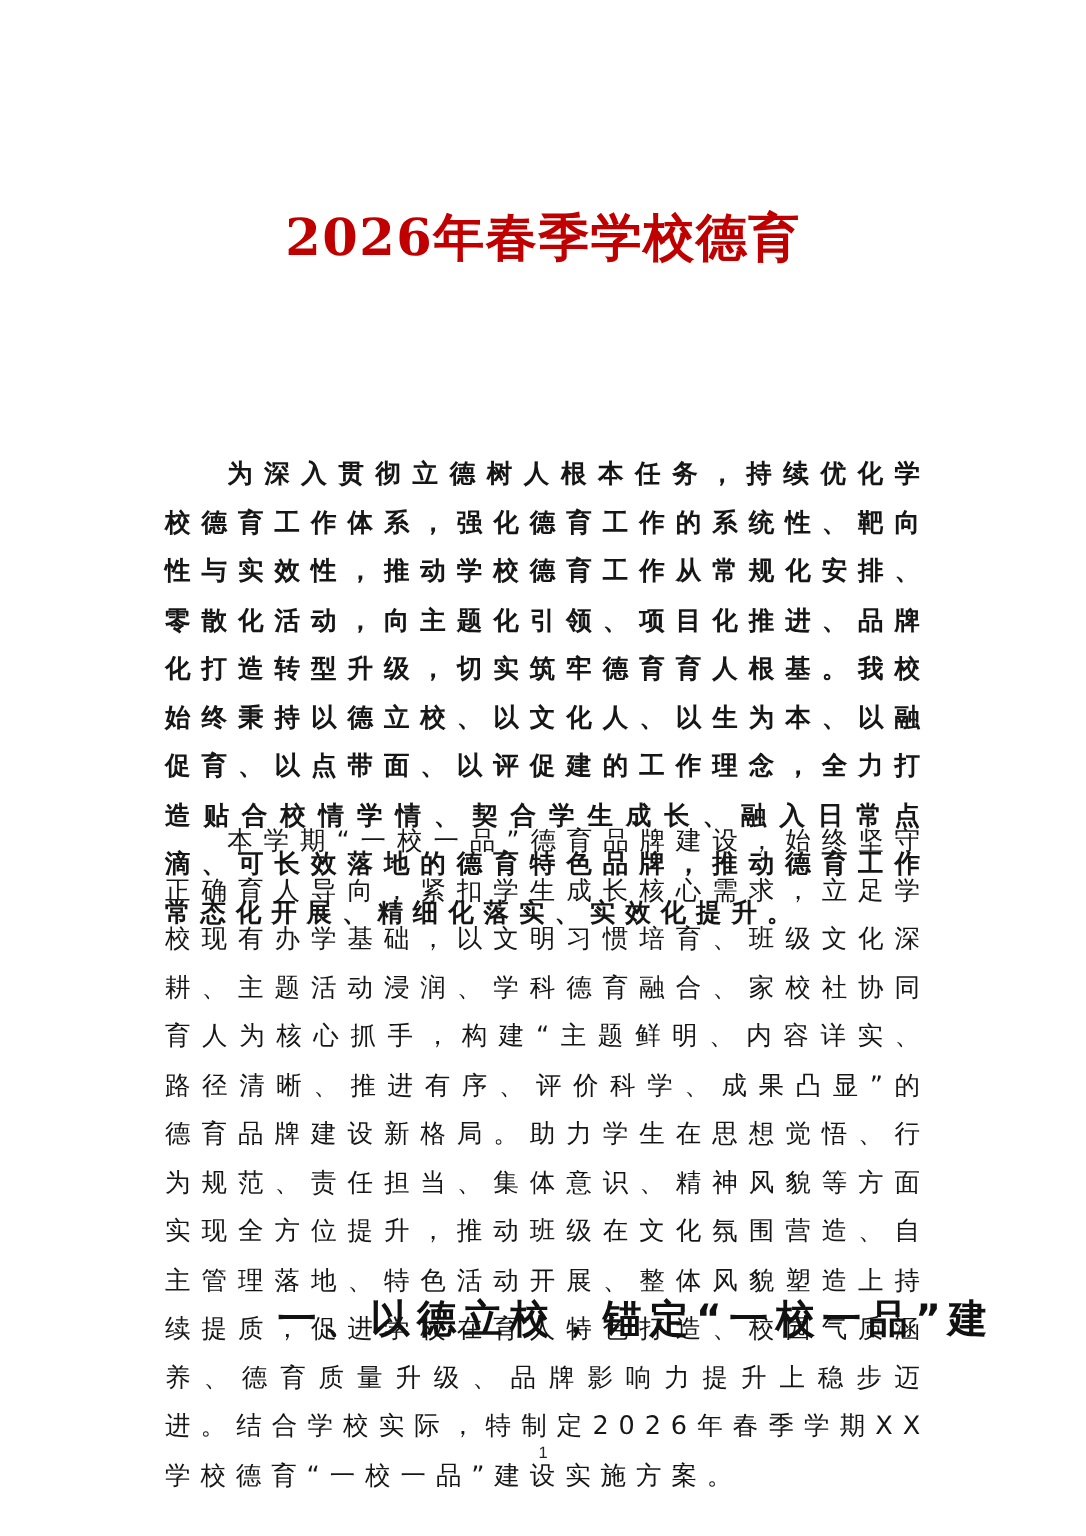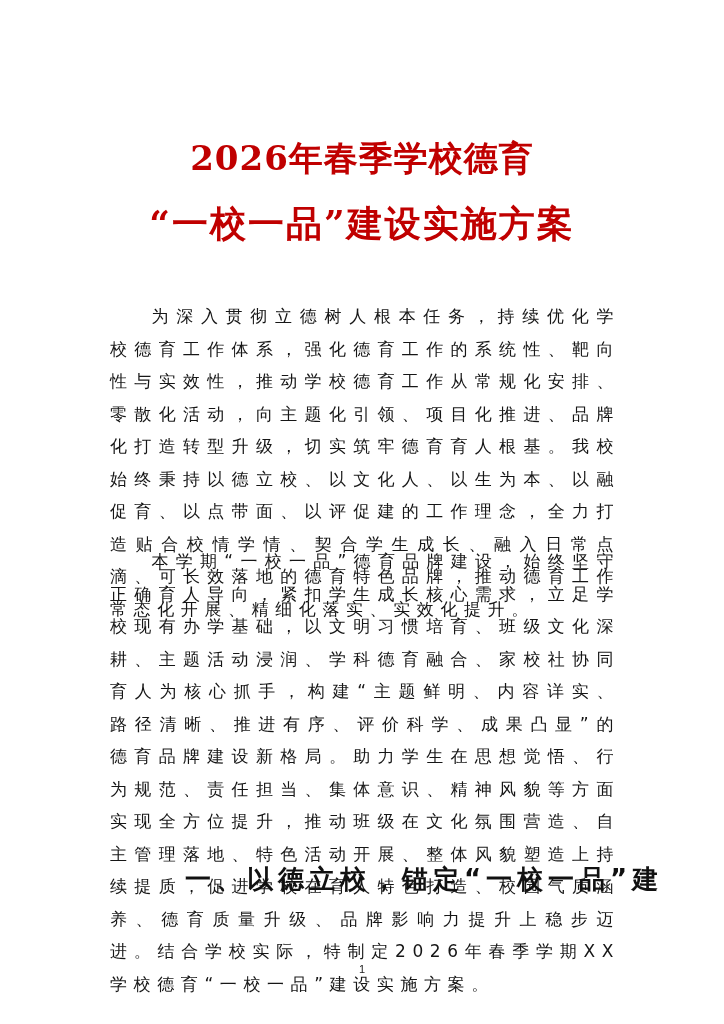--- a/index.html
+++ b/index.html
@@ -42,21 +42,21 @@
       width: 510px;
       font-family: "DejaVu Sans", "Liberation Sans", sans-serif;
       font-size: 17px;
       line-height: 32.5px;
       letter-spacing: 6.6px;
       text-align: justify;
       text-indent: 2.44em;
       color: #161616;
       word-break: break-all;
     }
-    .para-1 { top: 283px; }
+    .para-1 { top: 283px; font-weight: bold; }
     .para-2 { top: 528px; }
     .heading-1 {
       position: absolute;
       left: 162px;
       top: 862px;
       font-family: "DejaVu Sans", "Liberation Sans", sans-serif;
       font-weight: bold;
       font-size: 26px;
       letter-spacing: 5px;
       color: #111111;
@@ -72,21 +72,20 @@
       font-family: "Liberation Sans", sans-serif;
       font-size: 11px;
       color: #222222;
     }
   </style>
 </head>
 <body>
 
 <div class="page">
   <div class="title title-1">2026年春季学校德育</div>
-  <div class="title title-2">“一校一品”建设实施方案</div>
 
   <p class="body-text para-1">为深入贯彻立德树人根本任务，持续优化学校德育工作体系，强化德育工作的系统性、靶向性与实效性，推动学校德育工作从常规化安排、零散化活动，向主题化引领、项目化推进、品牌化打造转型升级，切实筑牢德育育人根基。我校始终秉持以德立校、以文化人、以生为本、以融促育、以点带面、以评促建的工作理念，全力打造贴合校情学情、契合学生成长、融入日常点滴、可长效落地的德育特色品牌，推动德育工作常态化开展、精细化落实、实效化提升。</p>
   <p class="body-text para-2">本学期“一校一品”德育品牌建设，始终坚守正确育人导向，紧扣学生成长核心需求，立足学校现有办学基础，以文明习惯培育、班级文化深耕、主题活动浸润、学科德育融合、家校社协同育人为核心抓手，构建“主题鲜明、内容详实、路径清晰、推进有序、评价科学、成果凸显”的德育品牌建设新格局。助力学生在思想觉悟、行为规范、责任担当、集体意识、精神风貌等方面实现全方位提升，推动班级在文化氛围营造、自主管理落地、特色活动开展、整体风貌塑造上持续提质，促进学校在育人特色打造、校园气质涵养、德育质量升级、品牌影响力提升上稳步迈进。结合学校实际，特制定2026年春季学期XX学校德育“一校一品”建设实施方案。</p>
 
   <div class="heading-1">一、以德立校，锚定“一校一品”建</div>
 
   <div class="page-number">1</div>
 </div>
 
 </body></html>

